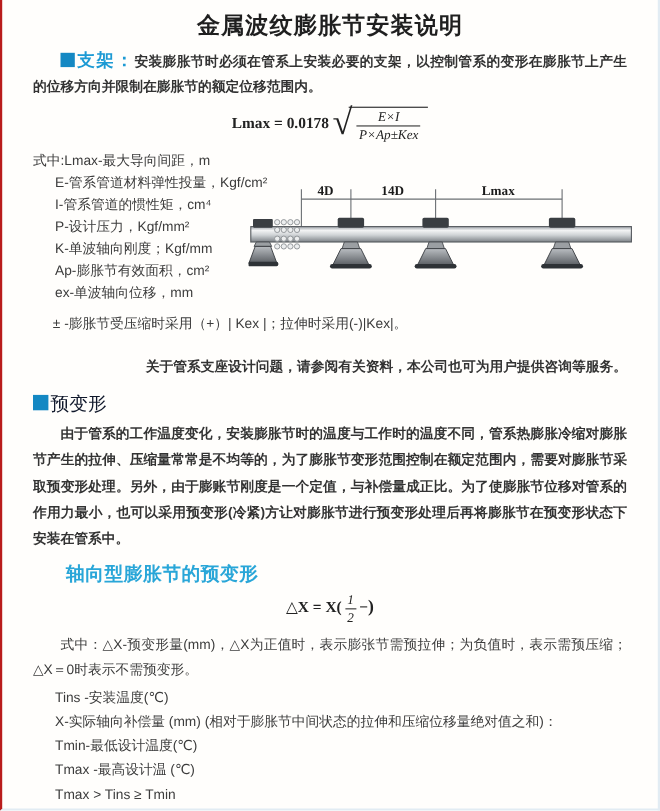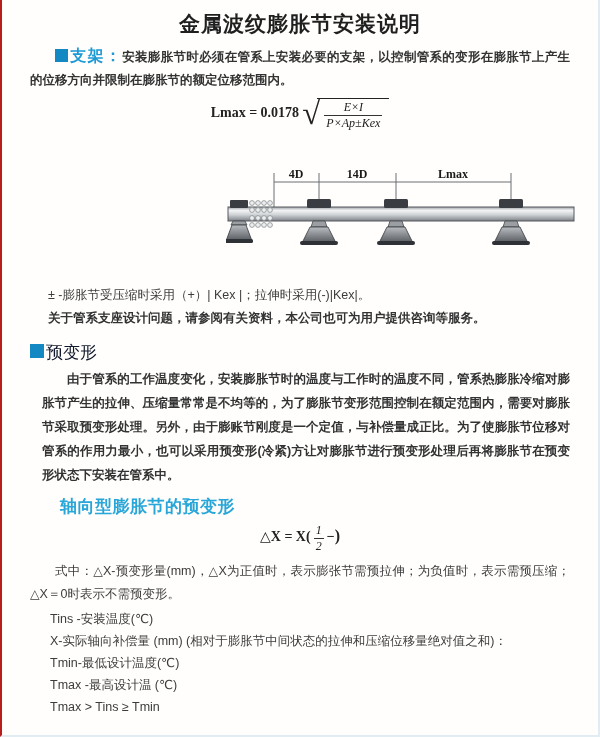--- a/index.html
+++ b/index.html
@@ -21,21 +21,21 @@
   h1.doc-title{
     margin:2px 0 10px 0;
     text-align:center;
     font-size:21px;
     letter-spacing:1px;
     color:#1f1f1f;
     font-weight:bold;
   }
   .para{ text-align:justify; margin:0; }
   .para.bold{ font-weight:600; color:#333; }
-  .indent{ text-indent:2em;margin-left:12px; }
+  .indent{ text-indent:2em; }
   .sec-marker{
     display:inline-block;
     width:13px;height:13px;
     background:#1488c3;
     margin-right:2px;
     vertical-align:-1px;
   }
   .sec-label{
     color:#1d9ad4;
     font-size:16px;
@@ -118,20 +118,29 @@
         <span class="sqrt-body">
           <span class="frac">
             <span class="num">E×I</span>
             <span class="den">P×Ap±Kex</span>
           </span>
         </span>
       </span>
     </div>
 
     <div class="def-region">
+      <div class="def-list">
+        <div class="def-line">式中:Lmax-最大导向间距，m</div>
+        <div class="def-line hang">E-管系管道材料弹性投量，Kgf/cm²</div>
+        <div class="def-line hang">I-管系管道的惯性矩，cm⁴</div>
+        <div class="def-line hang">P-设计压力，Kgf/mm²</div>
+        <div class="def-line hang">K-单波轴向刚度；Kgf/mm</div>
+        <div class="def-line hang">Ap-膨胀节有效面积，cm²</div>
+        <div class="def-line hang">ex-单波轴向位移，mm</div>
+      </div>
 
       <svg class="diagram" viewBox="0 0 350 100">
         <defs>
           <linearGradient id="pipeGrad" x1="0" y1="0" x2="0" y2="1">
             <stop offset="0" stop-color="#9ea3a8"></stop>
             <stop offset="0.25" stop-color="#f2f3f4"></stop>
             <stop offset="0.55" stop-color="#cfd3d6"></stop>
             <stop offset="1" stop-color="#7d8287"></stop>
           </linearGradient>
           <linearGradient id="baseGrad" x1="0" y1="0" x2="0" y2="1">
@@ -200,21 +209,21 @@
         <g>
           <rect x="273" y="34" width="24" height="9" rx="1.5" fill="#3a3e42"></rect>
           <polygon points="277,62 293,62 291,56 279,56" fill="#9b9fa3" stroke="#45494d" stroke-width="0.8"></polygon>
           <polygon points="268,78 302,78 294,62 276,62" fill="url(#baseGrad)" stroke="#33373b" stroke-width="0.8"></polygon>
           <rect x="266" y="76" width="38" height="4" rx="2" fill="#2e3236"></rect>
         </g>
       </svg>
     </div>
 
     <div class="full-line" style="padding-left:18px;">± -膨胀节受压缩时采用（+）| Kex |；拉伸时采用(-)|Kex|。</div>
-    <div class="full-line bold" style="padding-left:18px;margin-top:2px;">关于管系支座设计问题，请参阅有关资料，本公司也可为用户提供咨询等服务。</div>
+    <div class="full-line bold" style="padding-left:18px;margin-top:18px;text-align:right;">关于管系支座设计问题，请参阅有关资料，本公司也可为用户提供咨询等服务。</div>
 
     <h2 class="sec-head"><span class="sec-marker"></span><span>预变形</span></h2>
 
     <p class="para bold indent body-para">由于管系的工作温度变化，安装膨胀节时的温度与工作时的温度不同，管系热膨胀冷缩对膨胀节产生的拉伸、压缩量常常是不均等的，为了膨胀节变形范围控制在额定范围内，需要对膨胀节采取预变形处理。另外，由于膨账节刚度是一个定值，与补偿量成正比。为了使膨胀节位移对管系的作用力最小，也可以采用预变形(冷紧)方让对膨胀节进行预变形处理后再将膨胀节在预变形状态下安装在管系中。</p>
 
     <h3 class="sub-head">轴向型膨胀节的预变形</h3>
 
     <div class="formula">
       <span class="lhs">△X = X(</span><span class="frac"><span class="num">1</span><span class="den">2</span></span><span class="op">−</span><span class="paren">)</span>
     </div>

